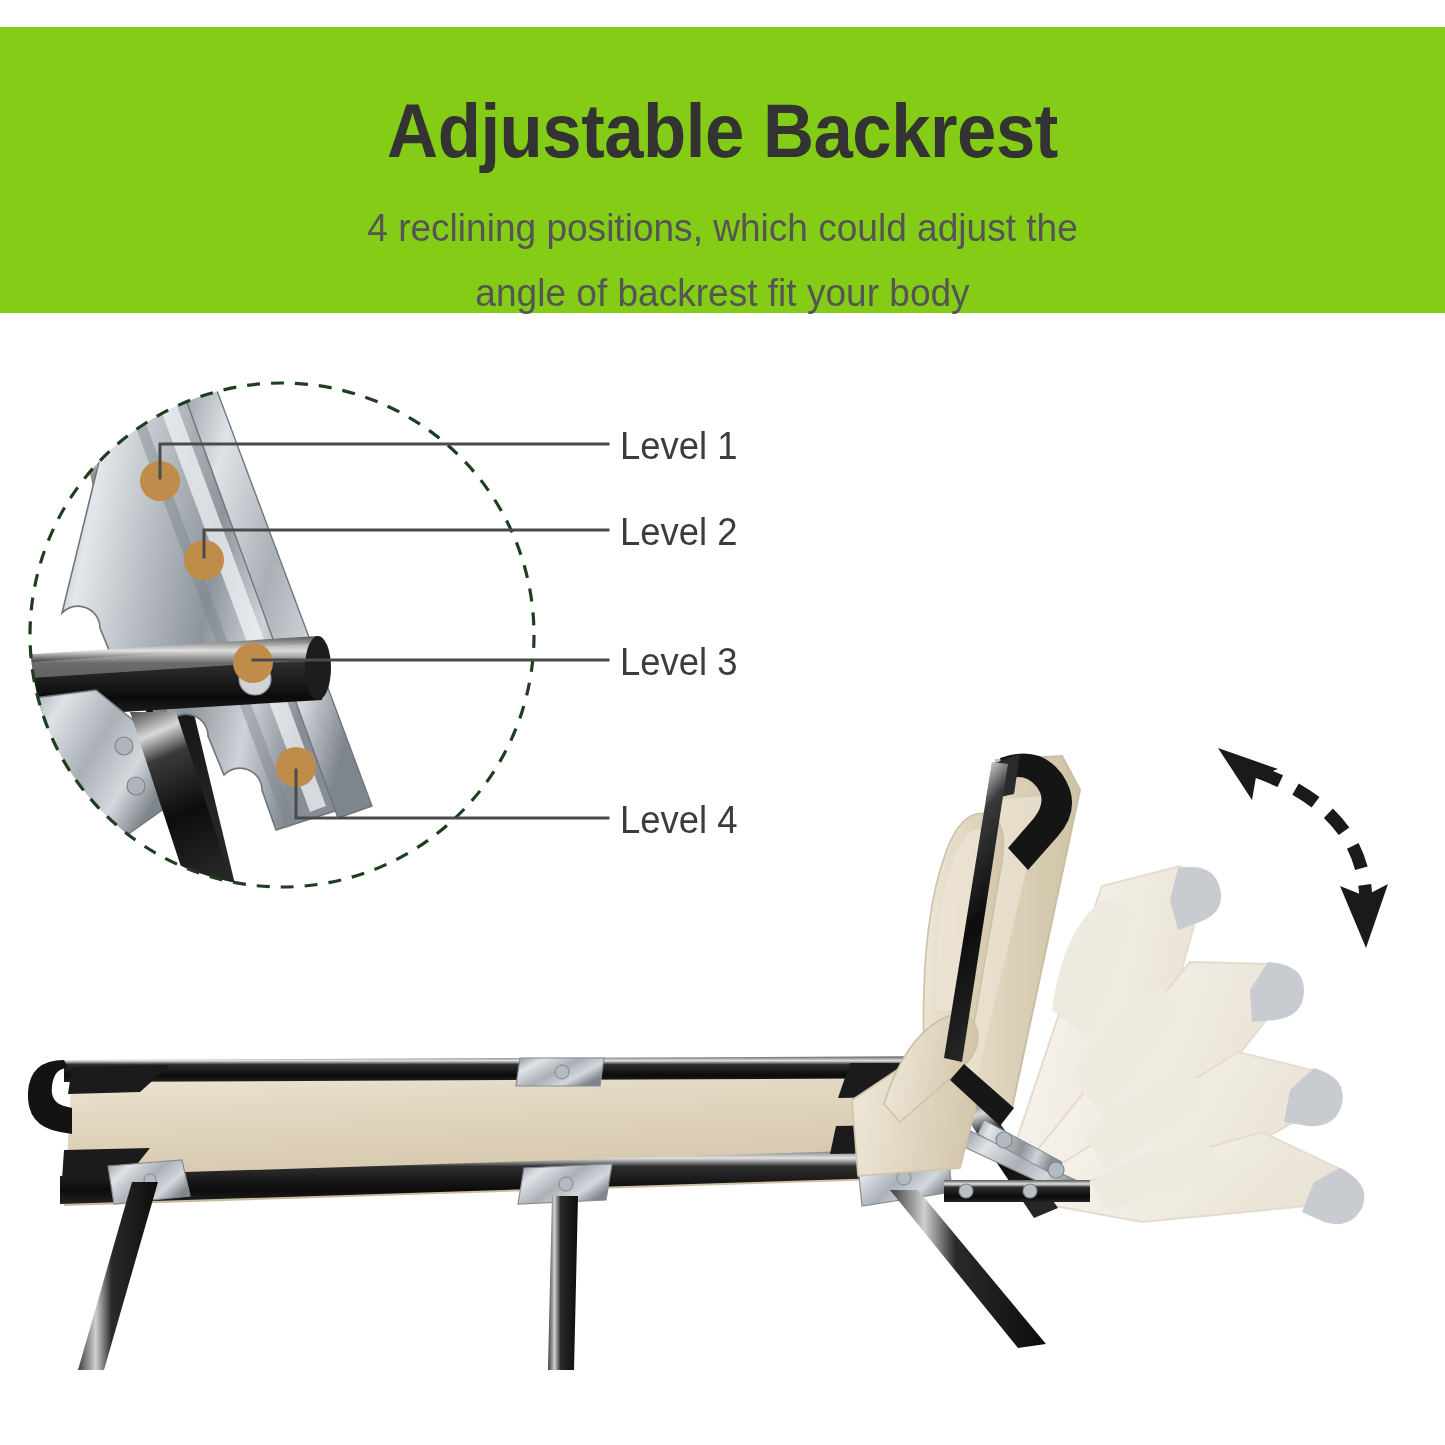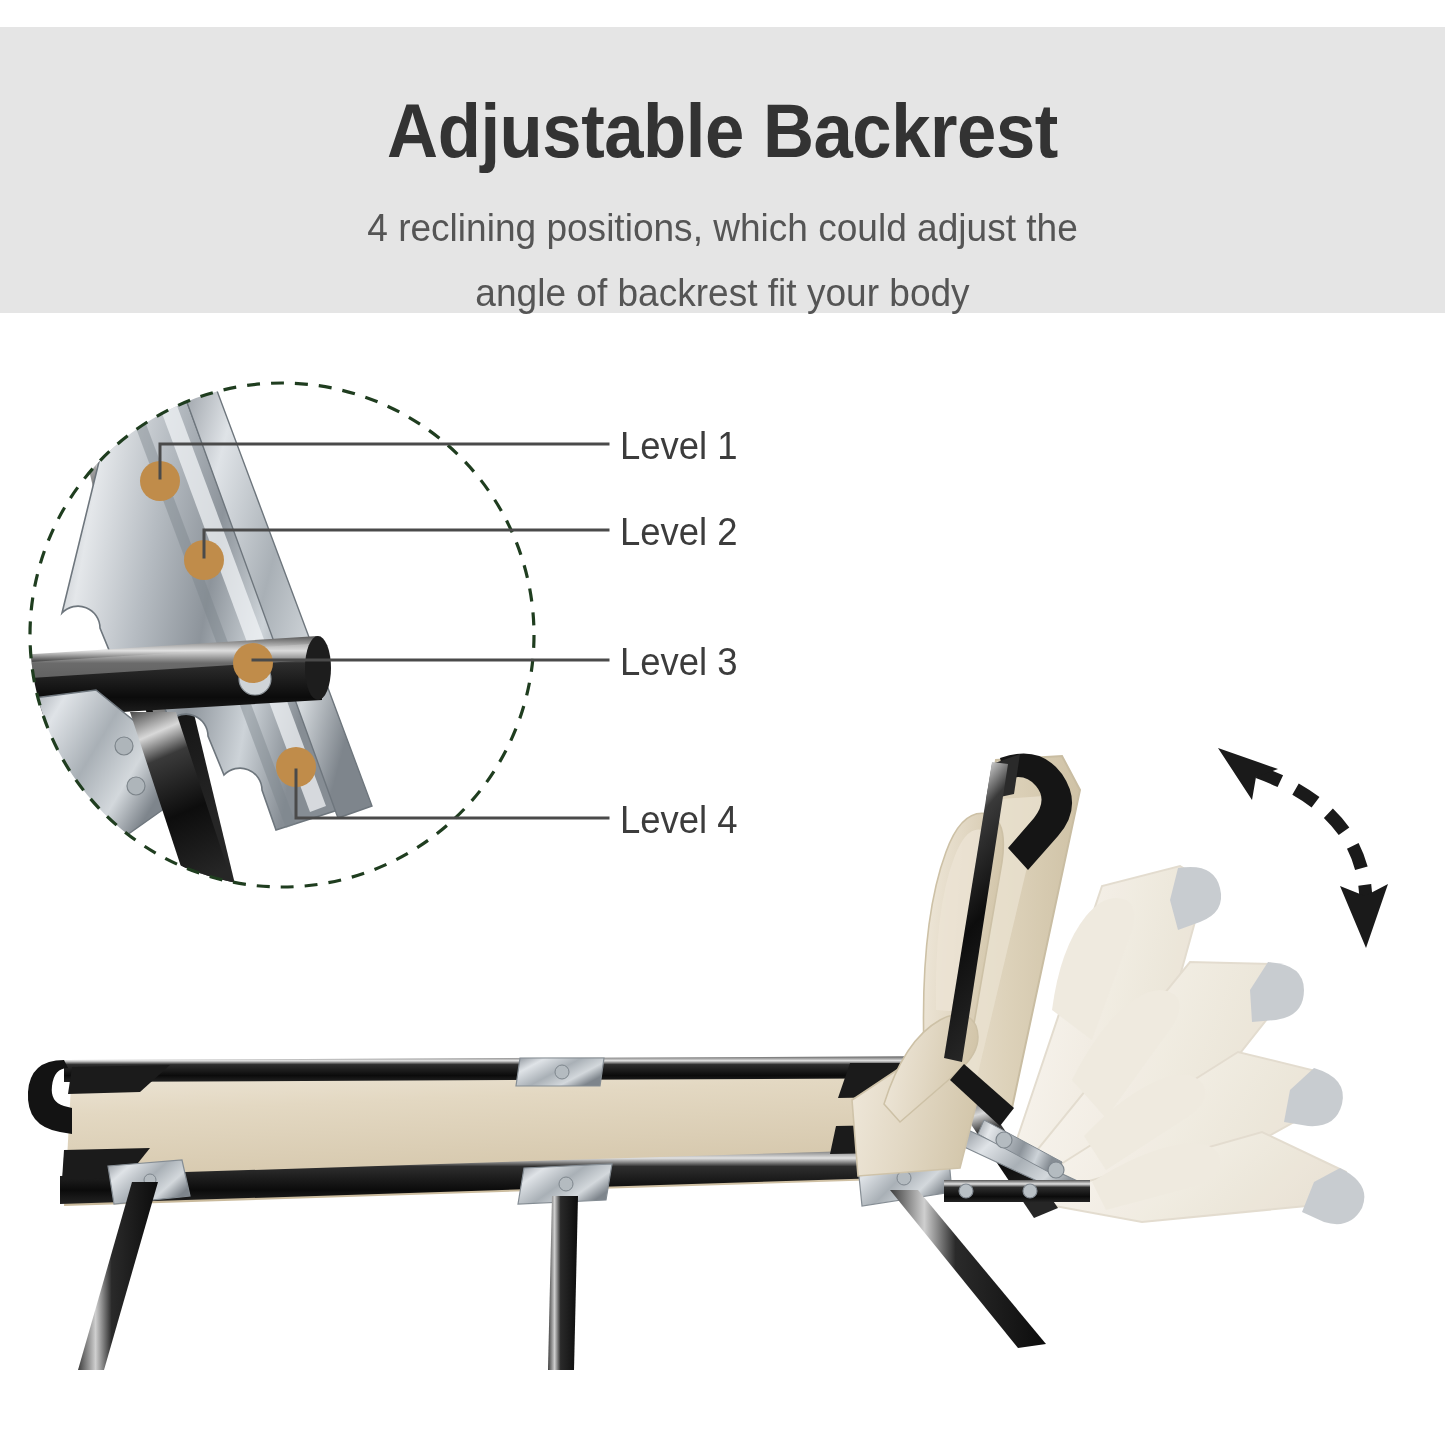--- a/index.html
+++ b/index.html
@@ -8,21 +8,21 @@
     background:#ffffff;
     font-family:"Liberation Sans", sans-serif;
     overflow:hidden;
     position:relative;
   }
   #stage{position:absolute;inset:0;width:1445px;height:1445px;}
 
   
   .header-band{
     position:absolute;left:0;top:27px;width:1445px;height:286px;
-    background:#e5e5e5;
+    background:#84cc16;
     text-decoration:underline;
   }
   .page-title{
     position:absolute;left:0;top:60px;width:1445px;
     text-align:center;
     font-size:76px;
     font-weight:700;
     letter-spacing:-0.5px;
     color:#333333;
     font-family:"Liberation Sans Narrow","Liberation Sans",sans-serif;

